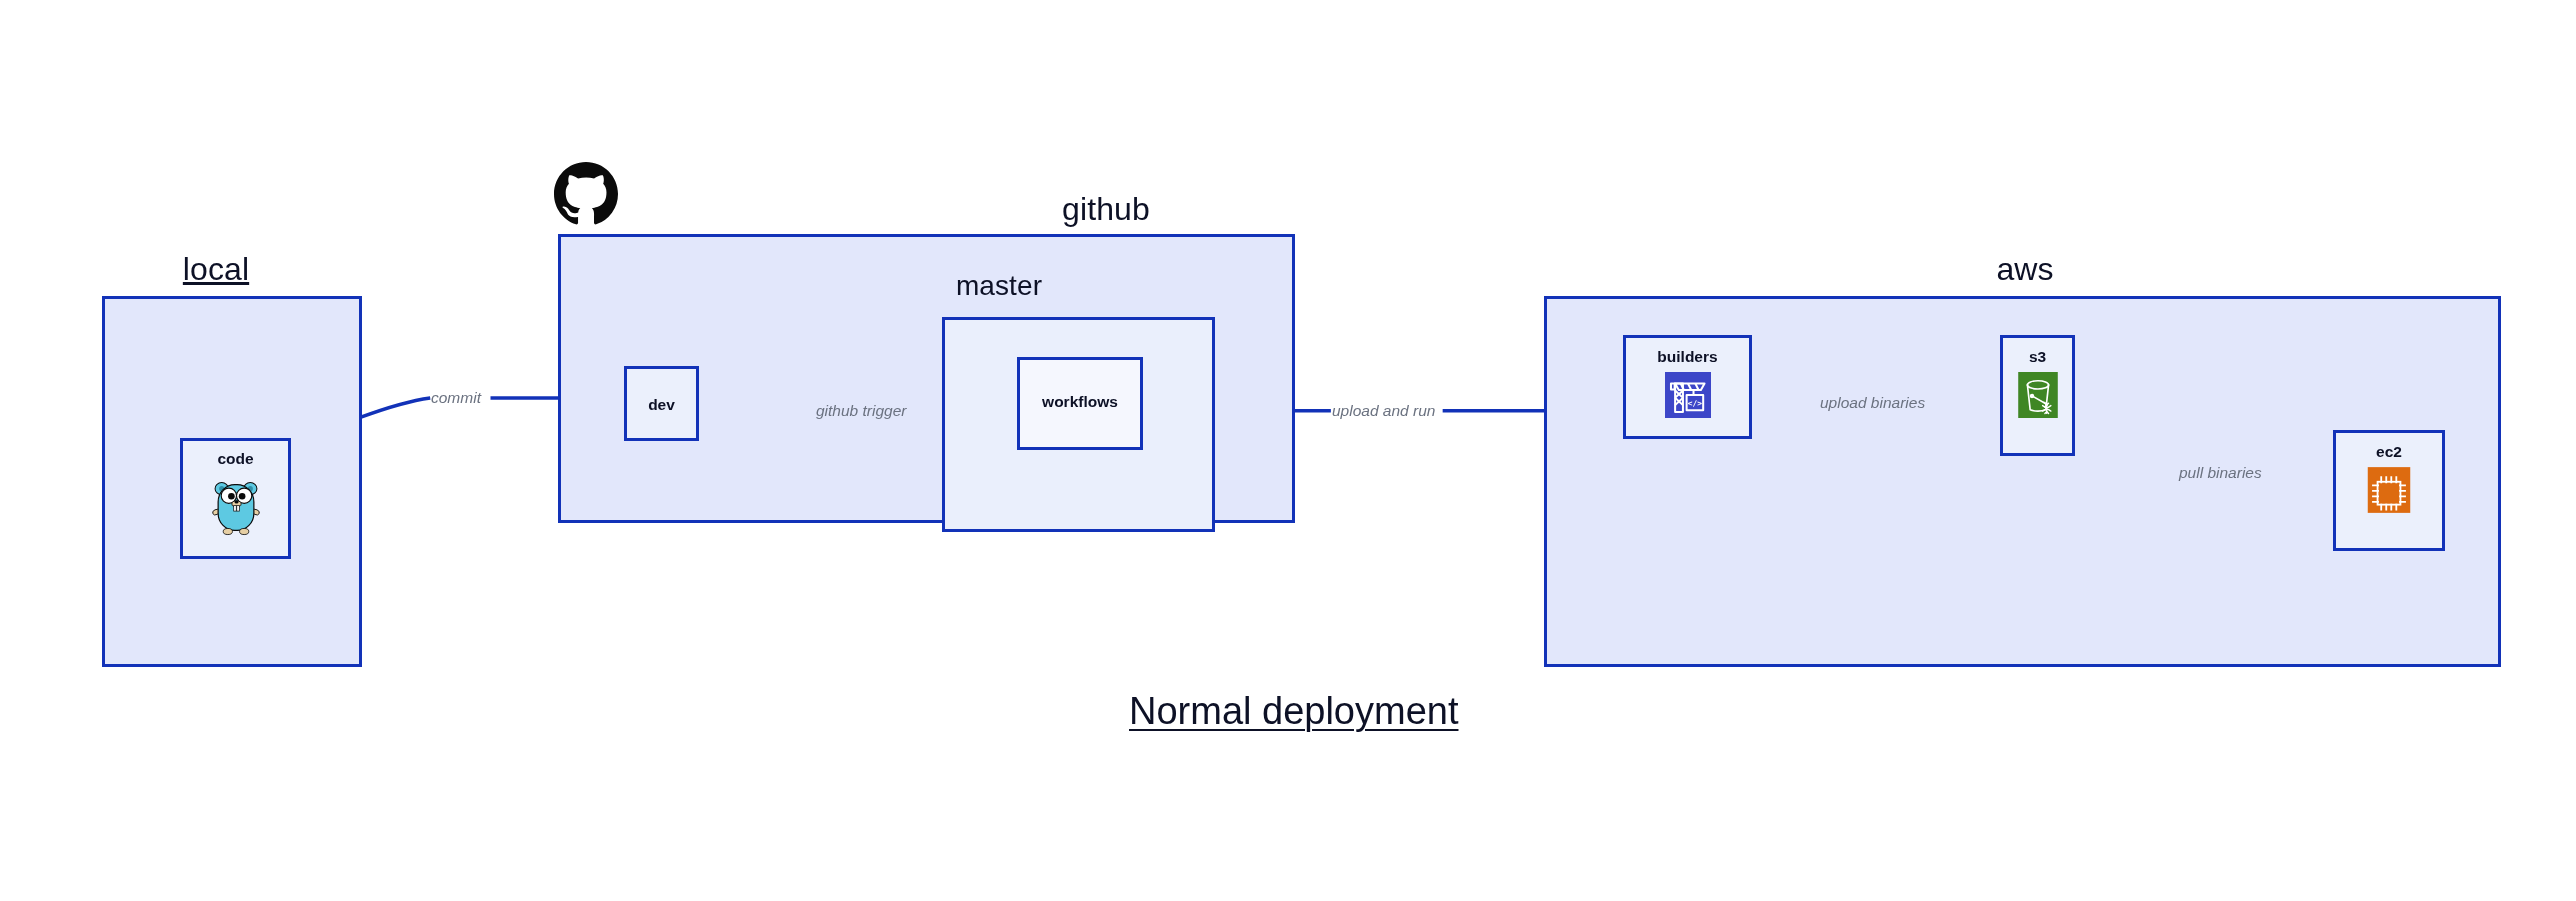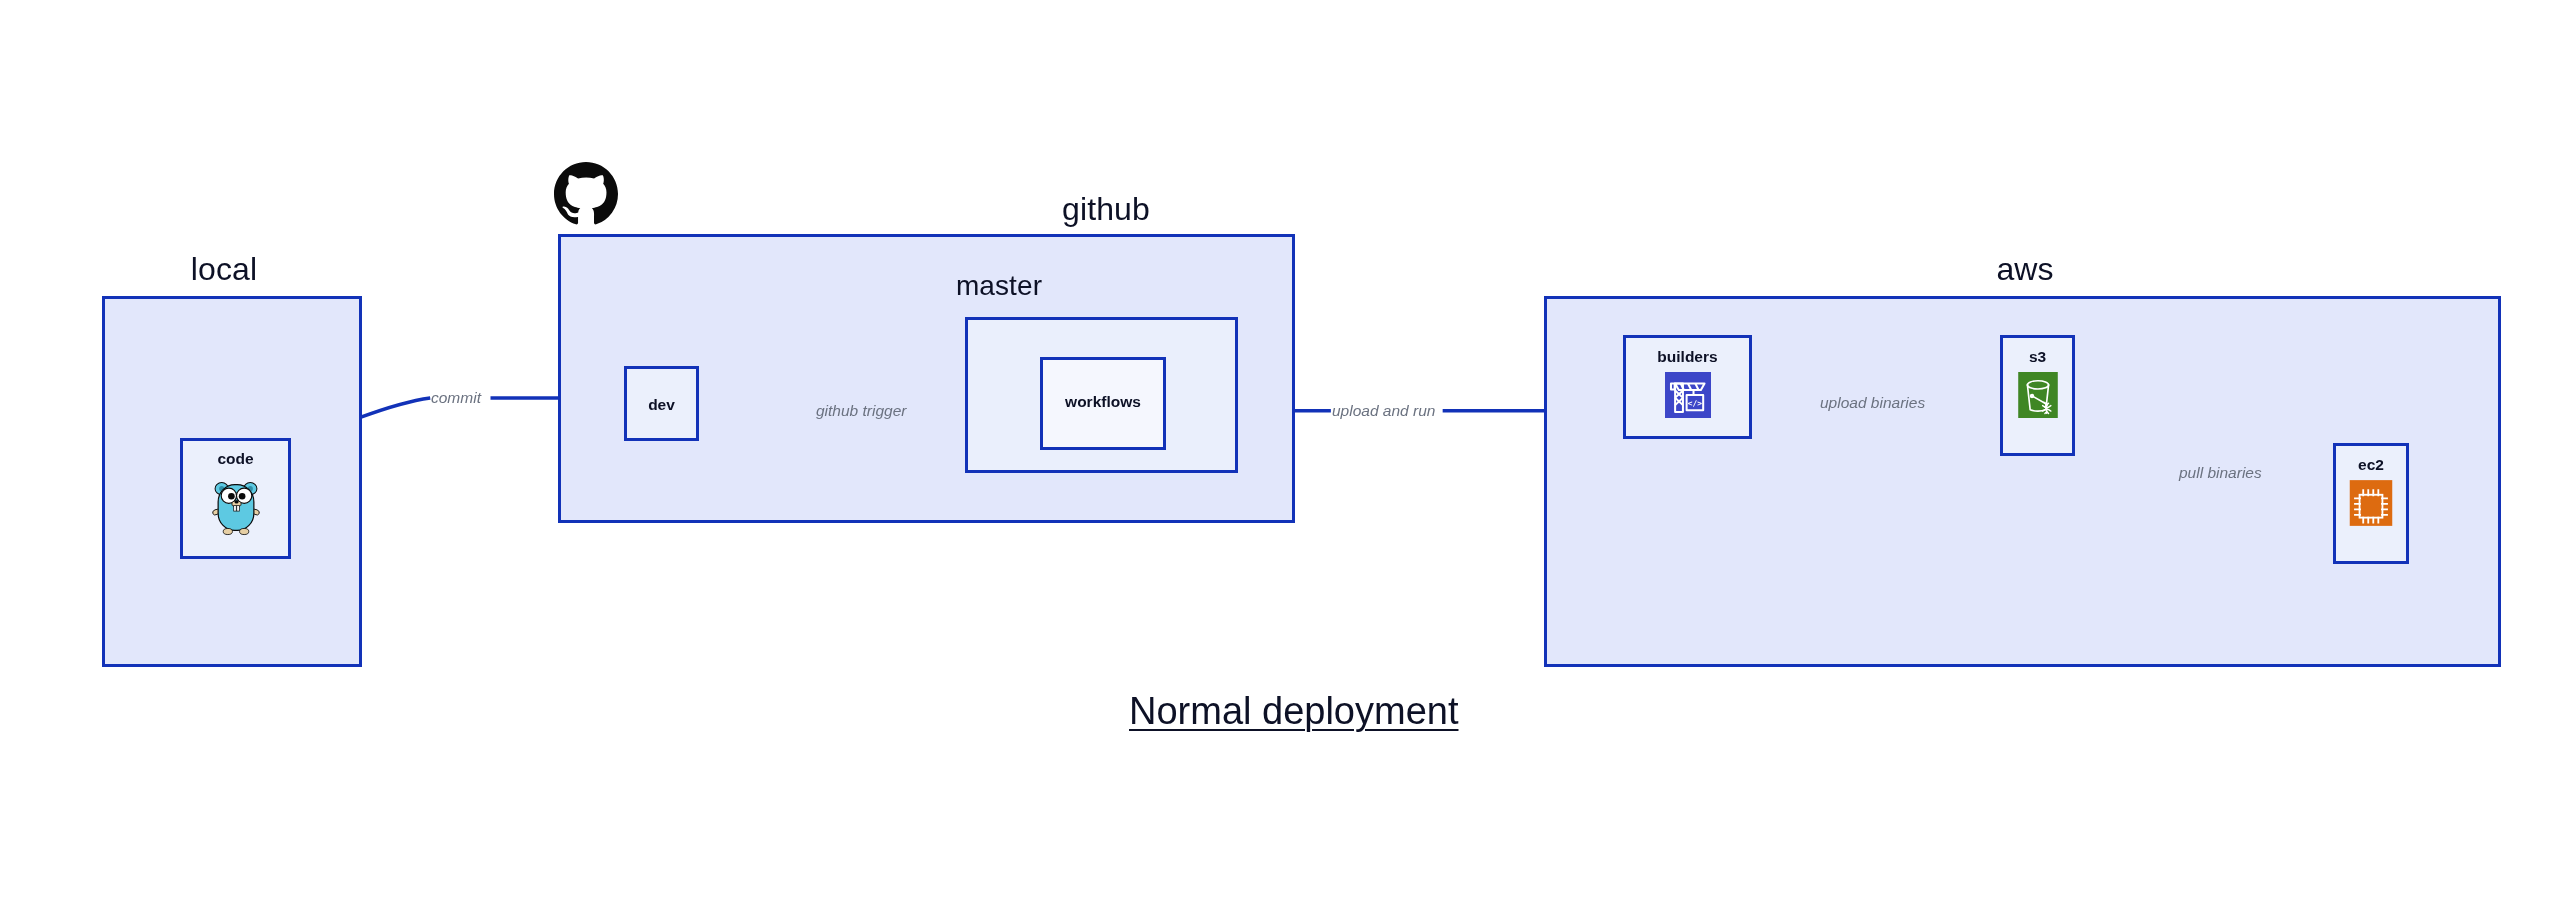--- a/index.html
+++ b/index.html
@@ -118,21 +118,21 @@
     <path d="M 2228,797 L 2583,797" fill="none" stroke="#1232b8" stroke-width="7"></path>
     <path d="M 2800,797 L 3140,797" fill="none" stroke="#1232b8" stroke-width="7" marker-end="url(#arrowhead)"></path>
 
     <path d="M 3390,782 L 3530,782" fill="none" stroke="#1232b8" stroke-width="7"></path>
     <path d="M 3760,782 L 3880,782" fill="none" stroke="#1232b8" stroke-width="7" marker-end="url(#arrowhead)"></path>
 
     <path d="M 4073,780 C 4140,778 4200,790 4232,798" fill="none" stroke="#1232b8" stroke-width="7"></path>
     <path d="M 4322,818 C 4400,852 4470,900 4516,945" fill="none" stroke="#1232b8" stroke-width="7" marker-end="url(#arrowhead)"></path>
   </svg>
 
-  <div class="zone-label" style="left:94px; top:251px; width:260px;">local</div>
+  <div class="zone-label" style="left:86px; top:251px; width:260px;text-decoration:underline;">local</div>
 
   <div class="zone" style="left:102px; top:296px; width:260px; height:371px;">
 
     <div class="node" style="left:75px; top:139px; width:111px; height:121px;">
       <div class="node-title" style="top:9.3px;">code</div>
       <div class="node-icon" style="top:37px;">
         <svg class="icon-svg" width="49" height="58" viewBox="0 0 96 112" xmlns="http://www.w3.org/2000/svg">
 
           <ellipse cx="20" cy="20" rx="13" ry="12" fill="#5dc9e2" stroke="#0b0b0b" stroke-width="2"></ellipse>
           <ellipse cx="76" cy="20" rx="13" ry="12" fill="#5dc9e2" stroke="#0b0b0b" stroke-width="2"></ellipse>
@@ -177,21 +177,21 @@
   <div class="zone-label" style="left:972px; top:191px; width:268px;">github</div>
 
   <div class="zone" style="left:558px; top:234px; width:737px; height:289px;">
 
     <div class="node" style="left:63px; top:129px; width:75px; height:75px;padding-left:13px;">
       <div class="node-title" style="top:27px;">dev</div>
     </div>
 
     <div class="zone-label" style="left:340px; top:33px; width:196px; font-size:28px;">master</div>
 
-    <div class="subzone" style="left:404px; top:80px; width:273px; height:156px;">
+    <div class="subzone" style="left:381px; top:80px; width:273px; height:215px;">
       <div class="node" style="left:72px; top:37px; width:126px; height:93px; background:#f5f7fe;">
         <div class="node-title" style="top:33px;">workflows</div>
       </div>
     </div>
   </div>
 
   <div class="zone-label" style="left:1896px; top:251px; width:258px;">aws</div>
 
   <div class="zone" style="left:1544px; top:296px; width:957px; height:371px;">
 
@@ -235,21 +235,21 @@
           </g>
 
           <g stroke="#ffffff" stroke-width="3" stroke-linecap="round">
             <path d="M62,68 L62,90 M53,73 L71,85 M71,73 L53,85"></path>
             <path d="M62,72 L58,68 M62,72 L66,68 M62,86 L58,90 M62,86 L66,90"></path>
           </g>
         </svg>
       </div>
     </div>
 
-    <div class="node" style="left:786px; top:144px; width:76px; height:121px;">
+    <div class="node" style="left:786px; top:131px; width:112px; height:121px;">
       <div class="node-title" style="top:10.3px;">ec2</div>
       <div class="node-icon" style="top:34px;">
         <svg class="icon-svg" width="43" height="46" viewBox="0 0 94 100" xmlns="http://www.w3.org/2000/svg">
           <rect x="0" y="0" width="94" height="100" fill="#dd6b10"></rect>
           <g stroke="#ffffff" stroke-width="4" fill="none" stroke-linecap="square">
 
             <path d="M30,22 L30,33 M41,22 L41,33 M52,22 L52,33 M63,22 L63,33"></path>
 
             <path d="M12,40 L23,40 M12,52 L23,52 M12,64 L23,64 M12,76 L23,76"></path>
 

